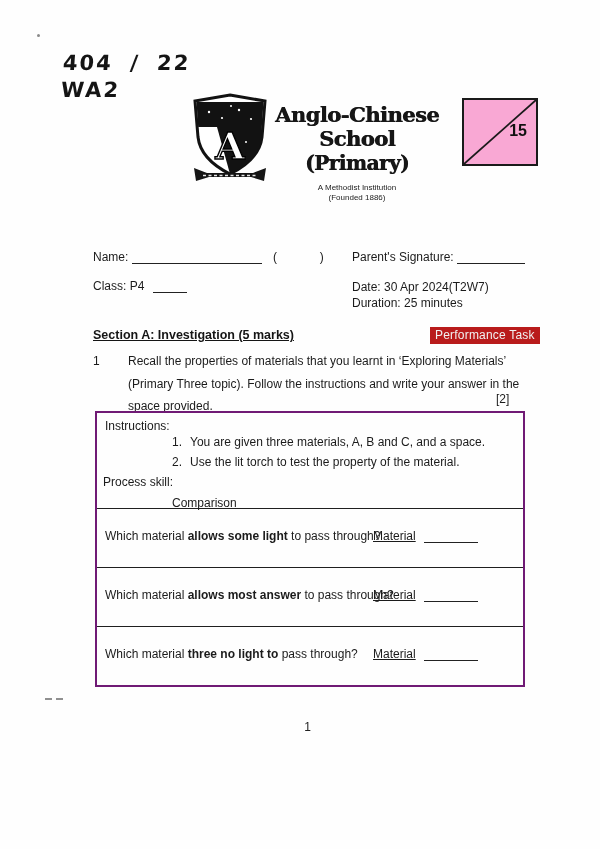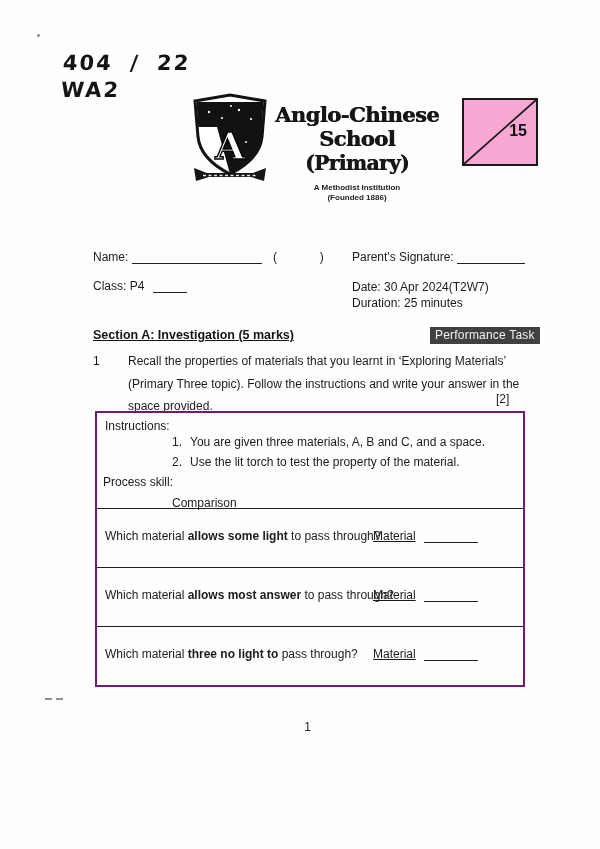--- a/index.html
+++ b/index.html
@@ -15,21 +15,21 @@
     color:#141414;
   }
   
   .school-name{
     font-family:"DejaVu Serif",serif;font-weight:700;color:#161616;
     text-align:center;line-height:24px;font-size:21px;
     text-shadow:0.6px 0 0 #161616;letter-spacing:-0.5px;
   }
   .school-name .line2{font-size:20px;}
   .institution{
-    text-align:center;font-size:8px;font-weight:700;color:#222;line-height:10px;
+    text-align:center;font-size:8px;font-weight:400;color:#222;line-height:10px;
   }
   .score-box{
     width:72px;height:64px;border:2.5px solid #1a1a1a;background:#f9a8d4;
   }
   .score-box svg{position:absolute;left:0;top:0;}
   .score-num{
     position:absolute;right:9px;top:22px;font-weight:700;font-size:16px;color:#111;
   }
   .exam-title{
     text-align:center;font-weight:700;font-size:13.5px;line-height:16px;color:#151515;
@@ -128,21 +128,21 @@
   <div class="abs info" style="left:93px;top:279px;">
     <span>Class: P4</span>
     <span class="fill-line" style="width:34px;margin-left:5px;"></span>
   </div>
   <div class="abs info" style="left:352px;top:279px;line-height:16px;">
     <div>Date: 30 Apr 2024(T2W7)</div>
     <div>Duration: 25 minutes</div>
   </div>
 
   <div class="abs sec-head" style="left:93px;top:328px;">Section A: Investigation (5 marks)</div>
-  <div class="abs badge" style="left: 430px; top: 327px; background: #404040; color: rgb(241, 241, 241);" id="perf-badge">Performance Task</div>
+  <div class="abs badge" style="left: 430px; top: 327px; background: #b91c1c; color: rgb(241, 241, 241);" id="perf-badge">Performance Task</div>
 
   <div class="abs qtext" style="left:93px;top:350px;width:20px;font-weight:400;">1</div>
   <div class="abs qtext" style="left:128px;top:350px;width:396px;">Recall the properties of materials that you learnt in ‘Exploring Materials’ (Primary Three topic). Follow the instructions and write your answer in the space provided.</div>
   <div class="abs qtext" style="left:496px;top:388px;">[2]</div>
 
   <div class="abs task-table" style="left:95px;top:411px;">
 
     <div class="cell instr-cell">
       <div class="instr-label">Instructions:</div>
       <div class="instr-item" style="top:22px;">

